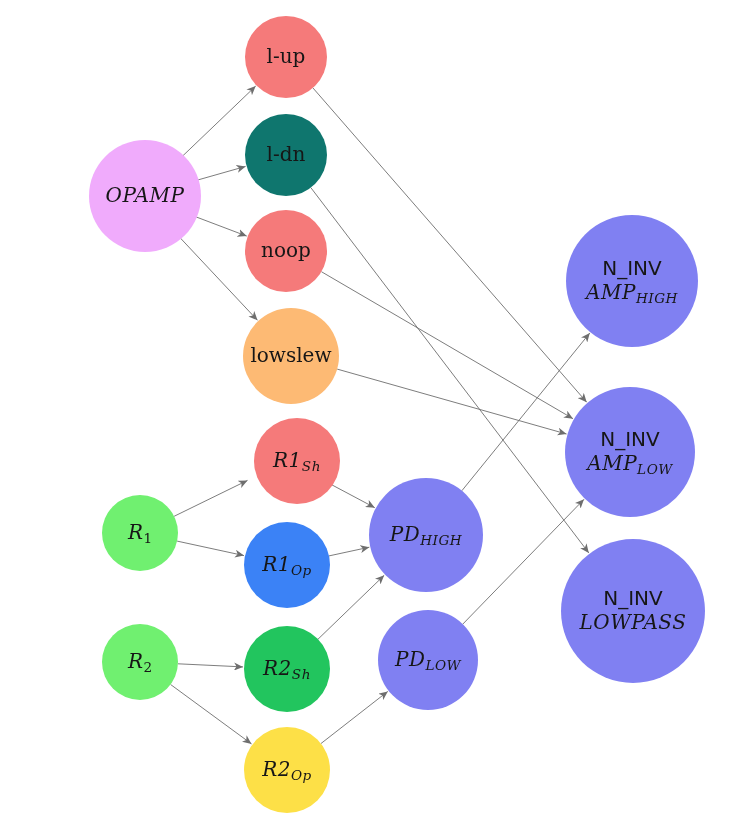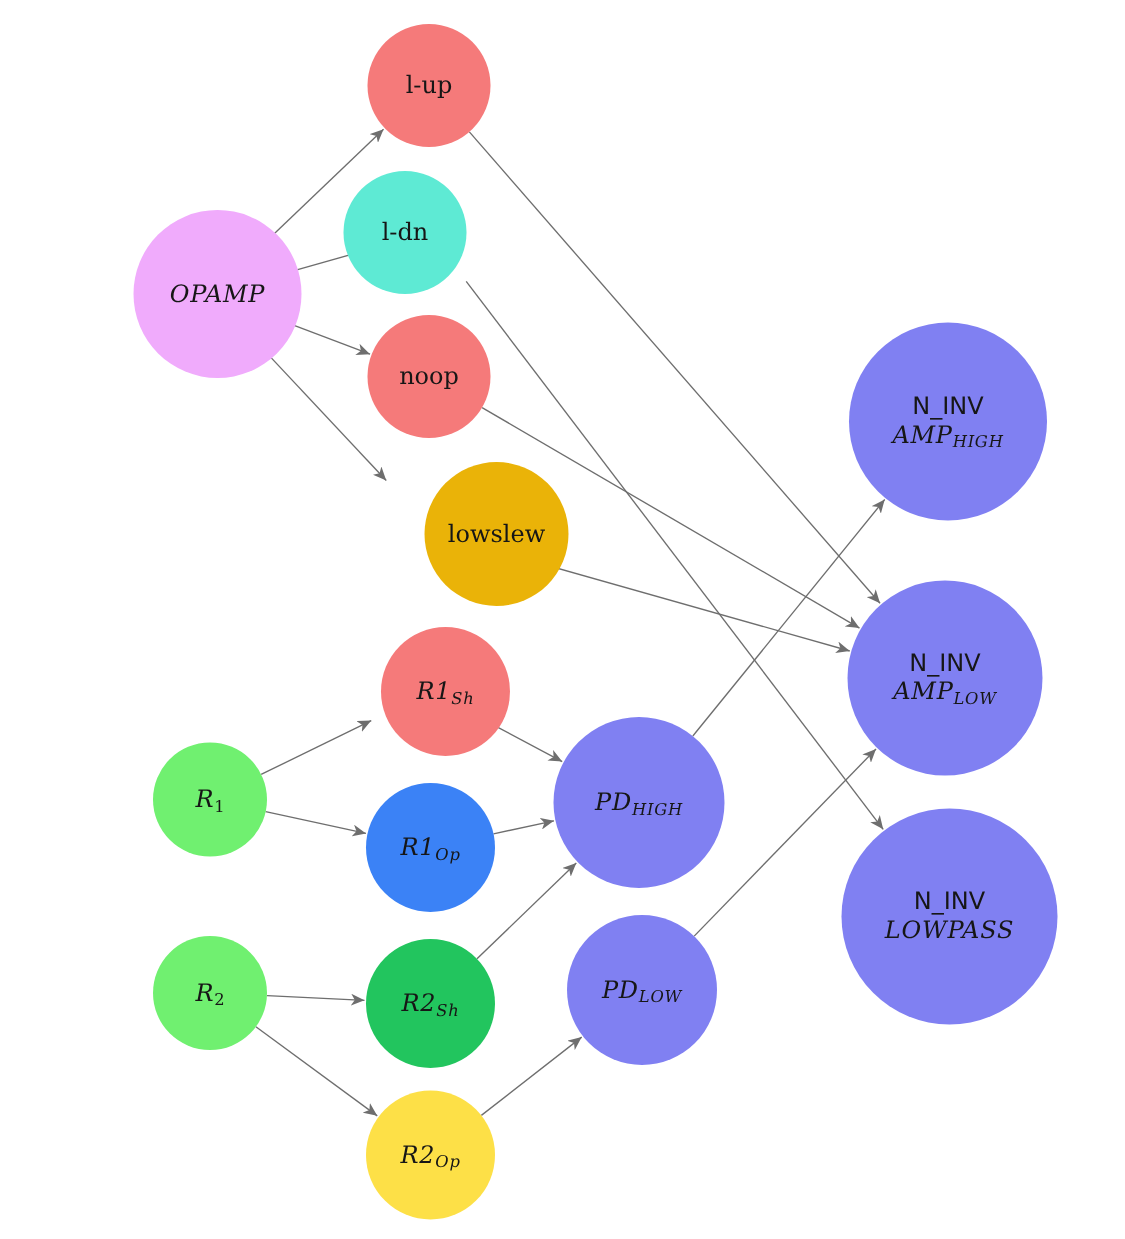--- a/index.html
+++ b/index.html
@@ -1,21 +1,21 @@
 <!DOCTYPE html>
 <html><head>
 <meta charset="utf-8">
 <style>
   html,body{margin:0;padding:0;background:#ffffff;}
   #canvas{position:relative;width:750px;height:826px;background:#ffffff;overflow:hidden;
           font-family:"DejaVu Serif", serif;}
   #edge-layer{position:absolute;left:0;top:0;width:750px;height:826px;}
   .node{position:absolute;border-radius:50%;display:flex;flex-direction:column;
         align-items:center;justify-content:center;text-align:center;color:#161616;
-        line-height:1.18;font-size:16px;}
+        line-height:1.18;font-size:20px;}
   .lbl-line{white-space:nowrap;}
   .seg{font-family:"DejaVu Serif", serif;}
   .seg.i{font-style:italic;letter-spacing:0.5px;}
   .seg.sub{font-size:0.68em;position:relative;top:0.28em;}
   .seg.sans{font-family:"DejaVu Sans", sans-serif;font-style:normal;letter-spacing:0;margin-top:32px;}
 </style>
 </head>
 <body>
 
 <div id="canvas">
@@ -50,27 +50,27 @@
     </div>
     <div class="node" style="left: 102px; top: 495px; height: 76px; width: 76px; background: rgb(112, 240, 112);">
       <div class="lbl-line"><span class="seg i">R</span><span class="seg sub">1</span></div>
     </div>
     <div class="node" style="left: 102px; top: 624px; height: 76px; width: 76px; background: rgb(112, 240, 112);">
       <div class="lbl-line"><span class="seg i">R</span><span class="seg sub">2</span></div>
     </div>
     <div class="node" style="left: 245px; top: 16px; height: 82px; width: 82px; background: rgb(245, 122, 122);">
       <div class="lbl-line"><span class="seg">l-up</span></div>
     </div>
-    <div class="node" style="left: 229px; top: 114px; height: 82px; width: 82px; background: #5eead4;">
+    <div class="node" style="left: 245px; top: 114px; height: 82px; width: 82px; background: #0f766e;">
       <div class="lbl-line"><span class="seg">l-dn</span></div>
     </div>
     <div class="node" style="left: 245px; top: 210px; height: 82px; width: 82px; background: rgb(245, 122, 122);">
       <div class="lbl-line"><span class="seg">noop</span></div>
     </div>
-    <div class="node" style="left: 243px; top: 308px; height: 96px; width: 96px; background: #eab308; margin-left: 40px;">
+    <div class="node" style="left: 243px; top: 308px; height: 96px; width: 96px; background: #fdba74;">
       <div class="lbl-line"><span class="seg">lowslew</span></div>
     </div>
     <div class="node" style="left: 254px; top: 418px; height: 86px; width: 86px; background: rgb(245, 122, 122);">
       <div class="lbl-line"><span class="seg i">R1</span><span class="seg i sub">Sh</span></div>
     </div>
     <div class="node" style="left: 244px; top: 522px; height: 86px; width: 86px; background: #3b82f6;">
       <div class="lbl-line"><span class="seg i">R1</span><span class="seg i sub">Op</span></div>
     </div>
     <div class="node" style="left: 244px; top: 626px; height: 86px; width: 86px; background: #22c55e;">
       <div class="lbl-line"><span class="seg i">R2</span><span class="seg i sub">Sh</span></div>

